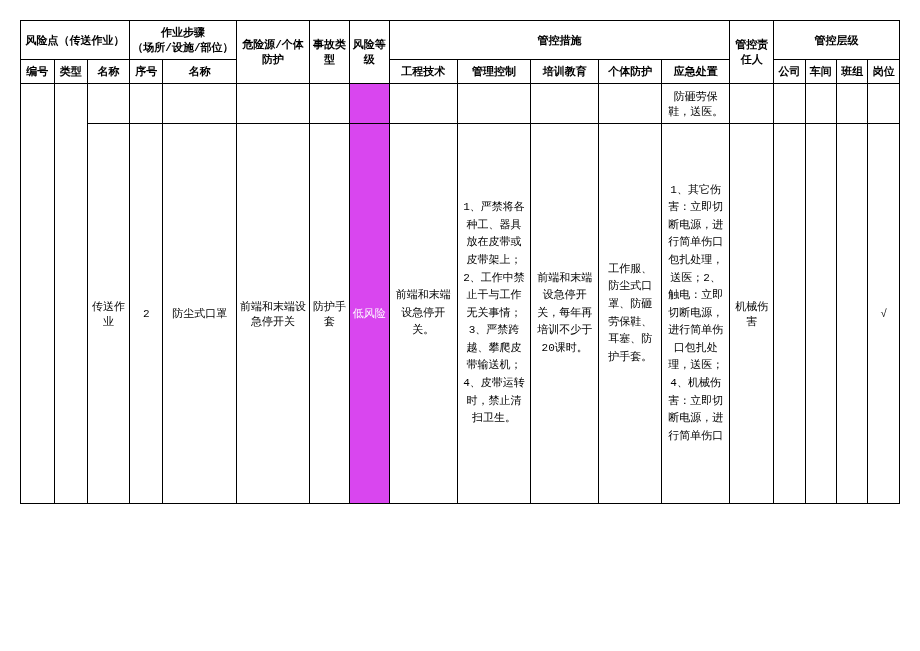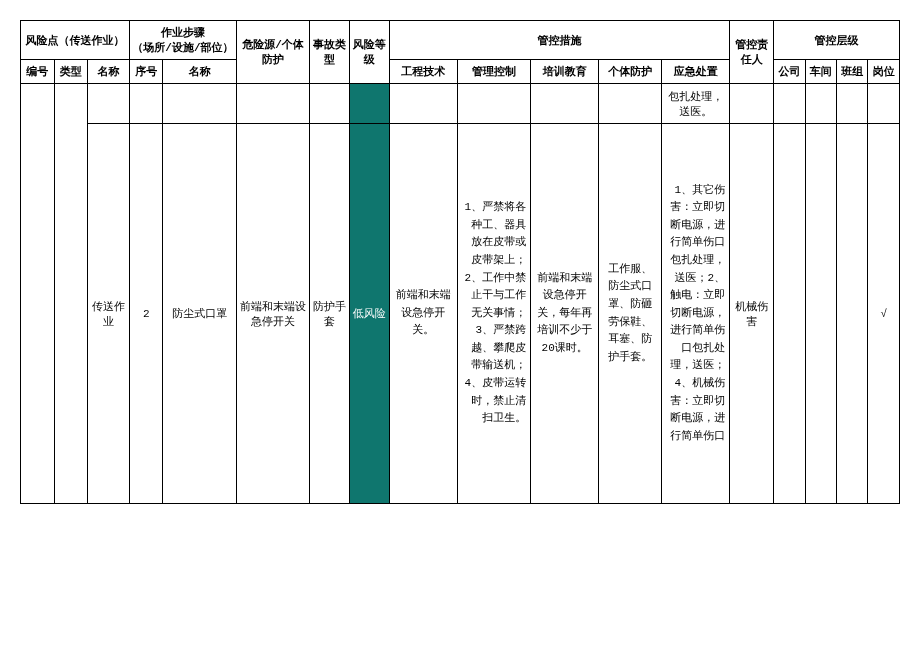--- a/index.html
+++ b/index.html
@@ -39,26 +39,26 @@
     .col-mgmt { width: 70px; }
     .col-train { width: 65px; }
     .col-ppe { width: 60px; }
     .col-emerg { width: 65px; }
     .col-resp { width: 42px; }
     .col-co { width: 30px; }
     .col-ws { width: 30px; }
     .col-team { width: 30px; }
     .col-post { width: 30px; }
     .risk-low {
-      background: #0f766e;
+      background: #d946ef;
       color: #fff;
     }
     .cell-text {
       line-height: 1.6;
-      text-align: right;
+      text-align: center;
       padding: 6px 4px;
     }
     .cell-center {
       text-align: center;
     }
     .prev-row td {
       height: 40px;
     }
     .main-row td {
       height: 380px;
@@ -124,21 +124,21 @@
       <td></td>
       <td></td>
       <td></td>
       <td></td>
       <td></td>
       <td class="risk-low"></td>
       <td></td>
       <td></td>
       <td></td>
       <td></td>
-      <td>包扎处理，送医。</td>
+      <td>防砸劳保鞋，送医。</td>
       <td></td>
       <td></td>
       <td></td>
       <td></td>
       <td></td>
     </tr>
     <tr class="main-row">
       <td>传送作业</td>
       <td>2</td>
       <td>防尘式口罩</td>

